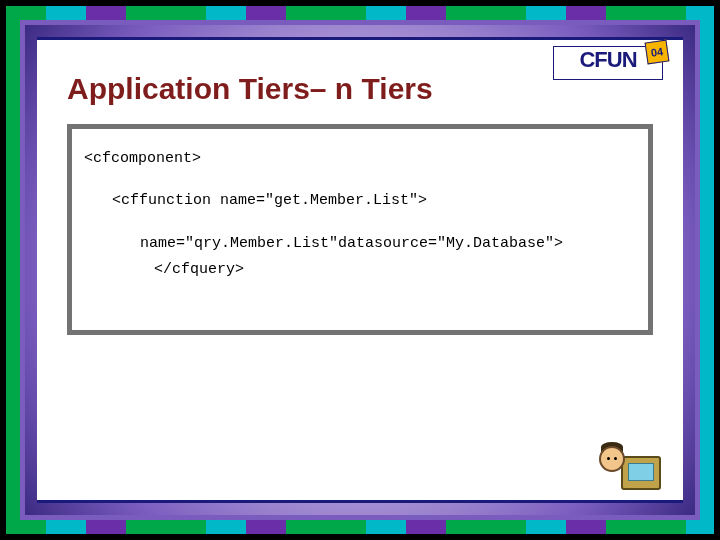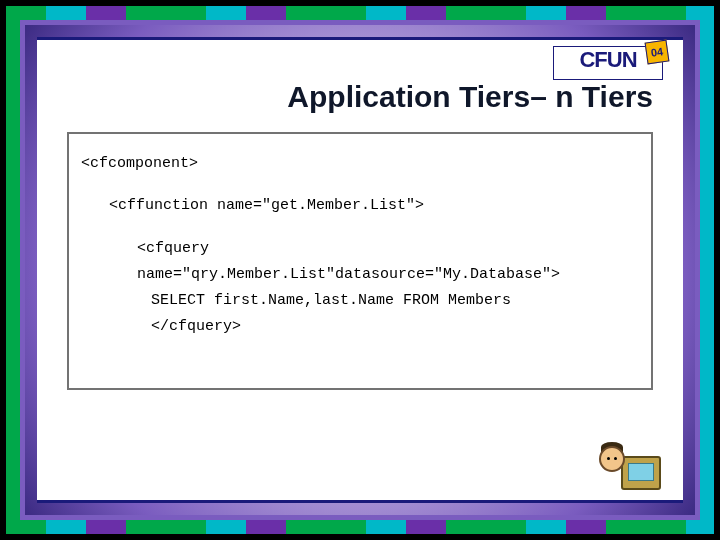--- a/index.html
+++ b/index.html
@@ -51,29 +51,29 @@
     position: absolute; right: -6px; top: -6px;
     width: 22px; height: 22px; background: #f7b500; border: 1px solid #1a1a7a;
     font-size: 11px; font-weight: bold; color: #1a1a7a;
     display: flex; align-items: center; justify-content: center;
     transform: rotate(-8deg);
   }
 
   .title {
     font-size: 30px;
     font-weight: bold;
-    color: #0f172a;
-    text-align: right;
-    margin-top: 22px;
+    color: #7f1d1d;
+    text-align: left;
+    margin-top: 14px;
     margin-bottom: 18px;
     font-family: Arial, sans-serif;
   }
 
   .code-box {
-    border: 2px solid #737373;
+    border: 5px solid #737373;
     padding: 14px 12px 14px 12px;
     font-family: "Courier New", Courier, monospace;
     font-size: 15px;
     line-height: 1.35;
     color: #000;
     background: #fff;
   }
   .code-box .line { white-space: pre; margin: 6px 0; }
   .i1 { padding-left: 28px; }
   .i2 { padding-left: 56px; }
@@ -125,23 +125,21 @@
           <span class="logo-badge">04</span>
         </div>
 
         <h1 class="title">Application Tiers– n Tiers</h1>
 
         <div class="code-box">
           <div class="line">&lt;cfcomponent&gt;</div>
           <div class="gap"></div>
           <div class="line i1">&lt;cffunction name="get.Member.List"&gt;</div>
           <div class="gap"></div>
-          <div class="line i2">&lt;cfquery</div>
           <div class="line i2">name="qry.Member.List"datasource="My.Database"&gt;</div>
-          <div class="line i3">SELECT first.Name,last.Name FROM Members</div>
           <div class="line i3">&lt;/cfquery&gt;</div>
           <div class="gap"></div>
           <div class="gap"></div>
           <div class="gap"></div>
         </div>
 
         <div class="mascot">
           <div class="monitor"></div>
           <div class="hair"></div>
           <div class="head"></div>

